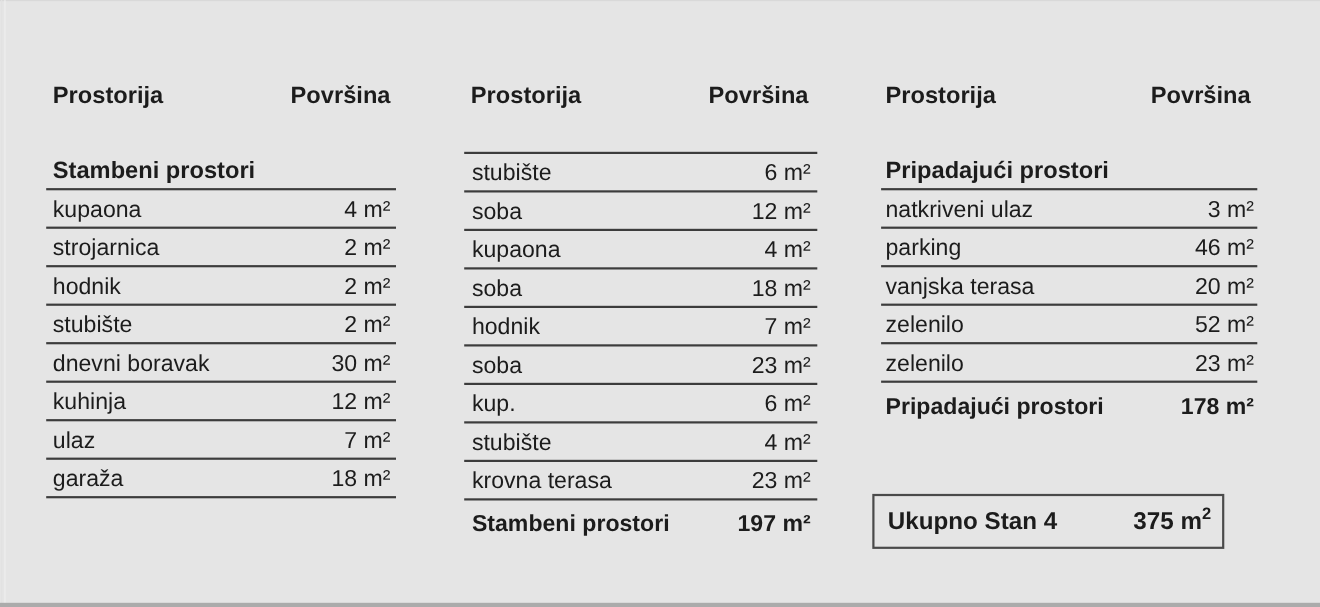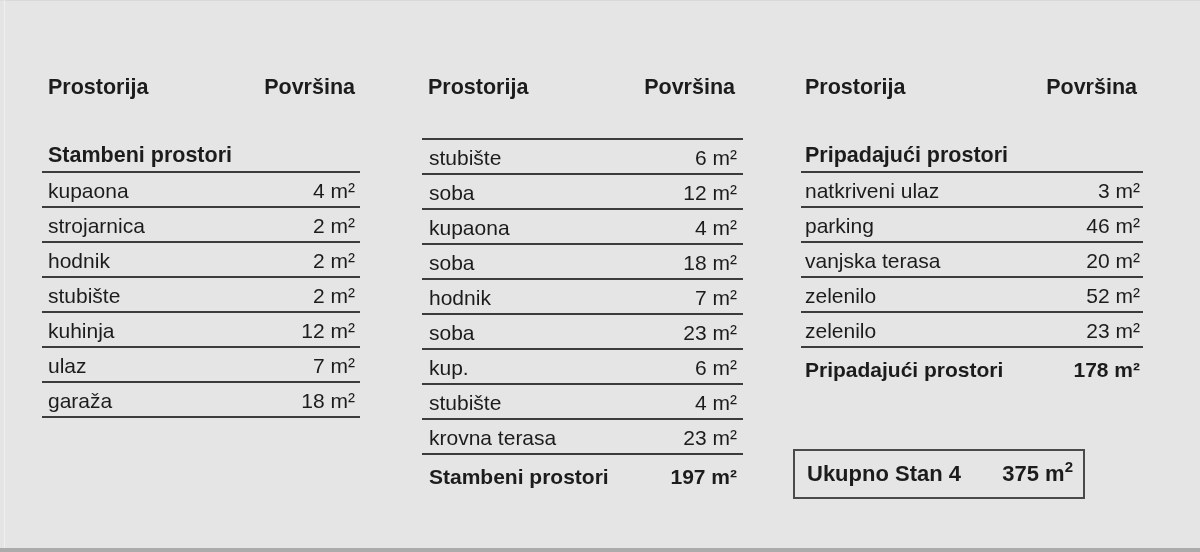--- a/index.html
+++ b/index.html
@@ -44,21 +44,21 @@
   }
   #t1 .row { padding-left: 6px; padding-right: 5px; }
   #t2 .row { padding-left: 7px; padding-right: 6px; }
   #t3 .row { padding-left: 4px; padding-right: 3px; }
 
   .row.section { font-weight: bold; font-size: 21.5px; }
   .row.total   { border-bottom: none; font-weight: bold; padding-top: 10px; }
 
   .summary-box {
     position: absolute; left: 793px; top: 449px;
-    width: 292px; height: 50px; box-sizing: border-box;
+    width: 320px; height: 50px; box-sizing: border-box;
     border: 2px solid #4a4a4a;
     display: flex; justify-content: space-between; align-items: center;
     padding: 0 10px 0 12px;
     font-weight: bold; font-size: 22px;
   }
   .summary-box sup {
     font-size: 15px; line-height: 0;
     position: relative; top: -1px; left: 0px;
   }
 </style>
@@ -90,20 +90,24 @@
       </div>
       <div class="row">
         <span>hodnik</span>
         <span>2 m²</span>
       </div>
       <div class="row">
         <span>stubište</span>
         <span>2 m²</span>
       </div>
       <div class="row">
+        <span>dnevni boravak</span>
+        <span>30 m²</span>
+      </div>
+      <div class="row">
         <span>kuhinja</span>
         <span>12 m²</span>
       </div>
       <div class="row">
         <span>ulaz</span>
         <span>7 m²</span>
       </div>
       <div class="row">
         <span>garaža</span>
         <span>18 m²</span>

